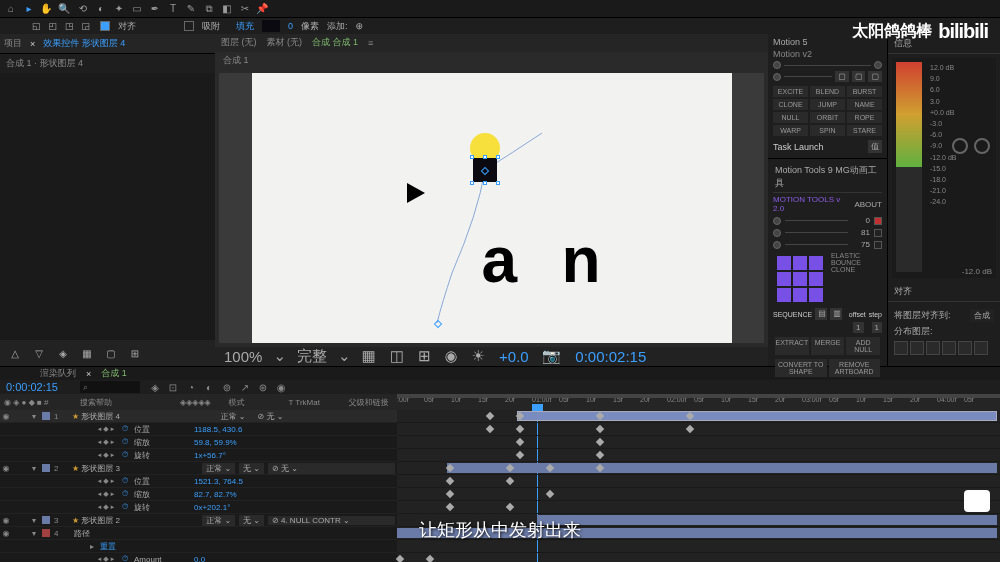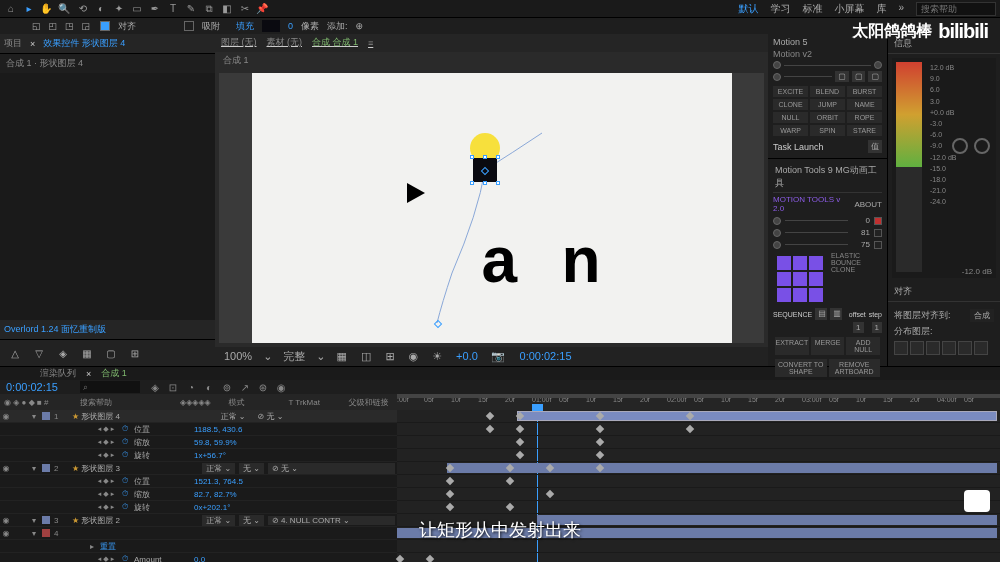--- a/index.html
+++ b/index.html
@@ -29,36 +29,36 @@
   .panel-tabs { height: 20px; background: #252525; display: flex; align-items: center; padding: 0 4px; font-size: 9px; gap: 8px; border-bottom: 1px solid #000; }
   .panel-tabs .tab { color: #888; cursor: default; }
   .panel-tabs .tab.active { color: #3a9fff; }
   .left-panels .breadcrumb { padding: 3px 6px; font-size: 9px; color: #888; }
   .left-panels .content { flex: 1; background: #1a1a1a; }
   .tools-row { display: flex; gap: 6px; padding: 4px 6px; background: #222; }
   .tools-row .tool-icon { width: 18px; height: 18px; display: flex; align-items: center; justify-content: center; color: #aaa; border: 1px solid transparent; }
   
   
   .viewport-area { flex: 1; background: #2a2a2a; display: flex; flex-direction: column; }
-  .viewport-tabs { height: 20px; background: #252525; display: flex; align-items: center; padding: 0 6px; gap: 10px; font-size: 9px; text-decoration: underline; }
+  .viewport-tabs { height: 20px; background: #252525; display: flex; align-items: center; padding: 0 6px; gap: 10px; font-size: 9px; }
   .viewport-tabs .vtab { color: #888; }
   .viewport-tabs .vtab.green { color: #7fb96e; }
   .viewport-tabs .dropdown { color: #888; }
   .canvas { flex: 1; background: #3a3a3a; display: flex; align-items: center; justify-content: center; position: relative; margin: 4px; }
   .canvas-white { background: #f2f2f0; width: 480px; height: 270px; position: relative; }
   .yellow-circle { position: absolute; width: 30px; height: 30px; background: #f7e03c; border-radius: 50%; left: 218px; top: 60px; }
   .black-square { position: absolute; width: 24px; height: 24px; background: #0a0a10; left: 221px; top: 85px; }
   .sq-handle { position: absolute; width: 4px; height: 4px; background: #fff; border: 1px solid #3a9fff; }
   .triangle { position: absolute; left: 155px; top: 110px; width: 0; height: 0; border-left: 18px solid #000; border-top: 10px solid transparent; border-bottom: 10px solid transparent; }
   .letter-a { position: absolute; left: 230px; top: 150px; font-size: 64px; font-weight: bold; color: #000; font-family: Arial; }
   .letter-n { position: absolute; left: 310px; top: 150px; font-size: 64px; font-weight: bold; color: #000; font-family: Arial; }
   .anchor-line { position: absolute; stroke: #8aa8d8; stroke-width: 1; fill: none; }
   .kf-marker { position: absolute; width: 6px; height: 6px; border: 1px solid #3a9fff; background: none; transform: rotate(45deg); }
   
-  .viewport-bottom { height: 22px; background: #222; display: flex; align-items: center; padding: 0 6px; gap: 8px; font-size: 11px; color: #aaa; }
+  .viewport-bottom { height: 22px; background: #222; display: flex; align-items: center; padding: 0 6px; gap: 8px; font-size: 15px; color: #aaa; }
   .viewport-bottom .vb-item { padding: 0 3px; }
   .viewport-bottom .timecode { color: #3a9fff; }
   
   
   .right-panels { width: 232px; background: #1e1e1e; display: flex; }
   .right-main { width: 120px; border-right: 1px solid #000; }
   .right-info { width: 112px; }
   .rpanel { border-bottom: 1px solid #000; padding: 3px 5px; font-size: 9px; }
   .rpanel .ptitle { color: #aaa; margin-bottom: 2px; }
   .rpanel .row { display: flex; align-items: center; gap: 3px; margin: 2px 0; }
@@ -160,29 +160,20 @@
   <span class="icon">◐</span>
   <span class="icon">✦</span>
   <span class="icon">▭</span>
   <span class="icon">✒</span>
   <span class="icon">T</span>
   <span class="icon">✎</span>
   <span class="icon">⧉</span>
   <span class="icon">◧</span>
   <span class="icon">✂</span>
   <span class="icon">📌</span>
-  <div class="right-menu">
-    <span class="active">默认</span>
-    <span>学习</span>
-    <span>标准</span>
-    <span>小屏幕</span>
-    <span>库</span>
-    <span>»</span>
-    <input class="search-box" placeholder="搜索帮助" style="">
-  </div>
 </div>
 
 <div class="sec-bar">
   <div class="anchor-opts">
     <span>◱</span>
     <span>◰</span>
     <span>◳</span>
     <span>◲</span>
   </div>
   <span class="chk on"></span>
@@ -200,23 +191,20 @@
 <div class="workspace">
 
   <div class="left-panels">
     <div class="panel-tabs">
       <span class="tab">项目</span>
       <span>×</span>
       <span class="tab active">效果控件 形状图层 4</span>
     </div>
     <div class="breadcrumb">合成 1 · 形状图层 4</div>
     <div class="content"></div>
-    <div class="panel-tabs" style="margin-top:auto">
-      <span class="tab active">Overlord 1.24 面忆重制版</span>
-    </div>
     <div class="tools-row">
       <span class="tool-icon">△</span>
       <span class="tool-icon">▽</span>
       <span class="tool-icon">◈</span>
       <span class="tool-icon">▦</span>
       <span class="tool-icon">▢</span>
       <span class="tool-icon">⊞</span>
     </div>
   </div>
 
@@ -520,20 +508,21 @@
       <span class="mode-dd" style="flex:1">⊘ 4. NULL CONTR ⌄</span>
           </div>
           <div class="layer-row">
       <span class="eye">◉</span>
       <span class="solo"></span>
       <span class="lock"></span>
       <span style="width:8px;color:#888">▾</span>
       <span class="color-sq" style="background:#a04040"></span>
       <span class="num">4</span>
 
+      <span class="lname">路径</span>
 
       </div>
           <div class="layer-row">
       <span style="width:90px"></span>
       <span style="color:#888;width:10px">▸</span>
       <span style="color:#3a9fff">重置</span>
           </div>
           <div class="layer-row prop">
       <span class="kf-nav">◂ ◆ ▸</span>
       <span class="stopwatch">⏱</span>

